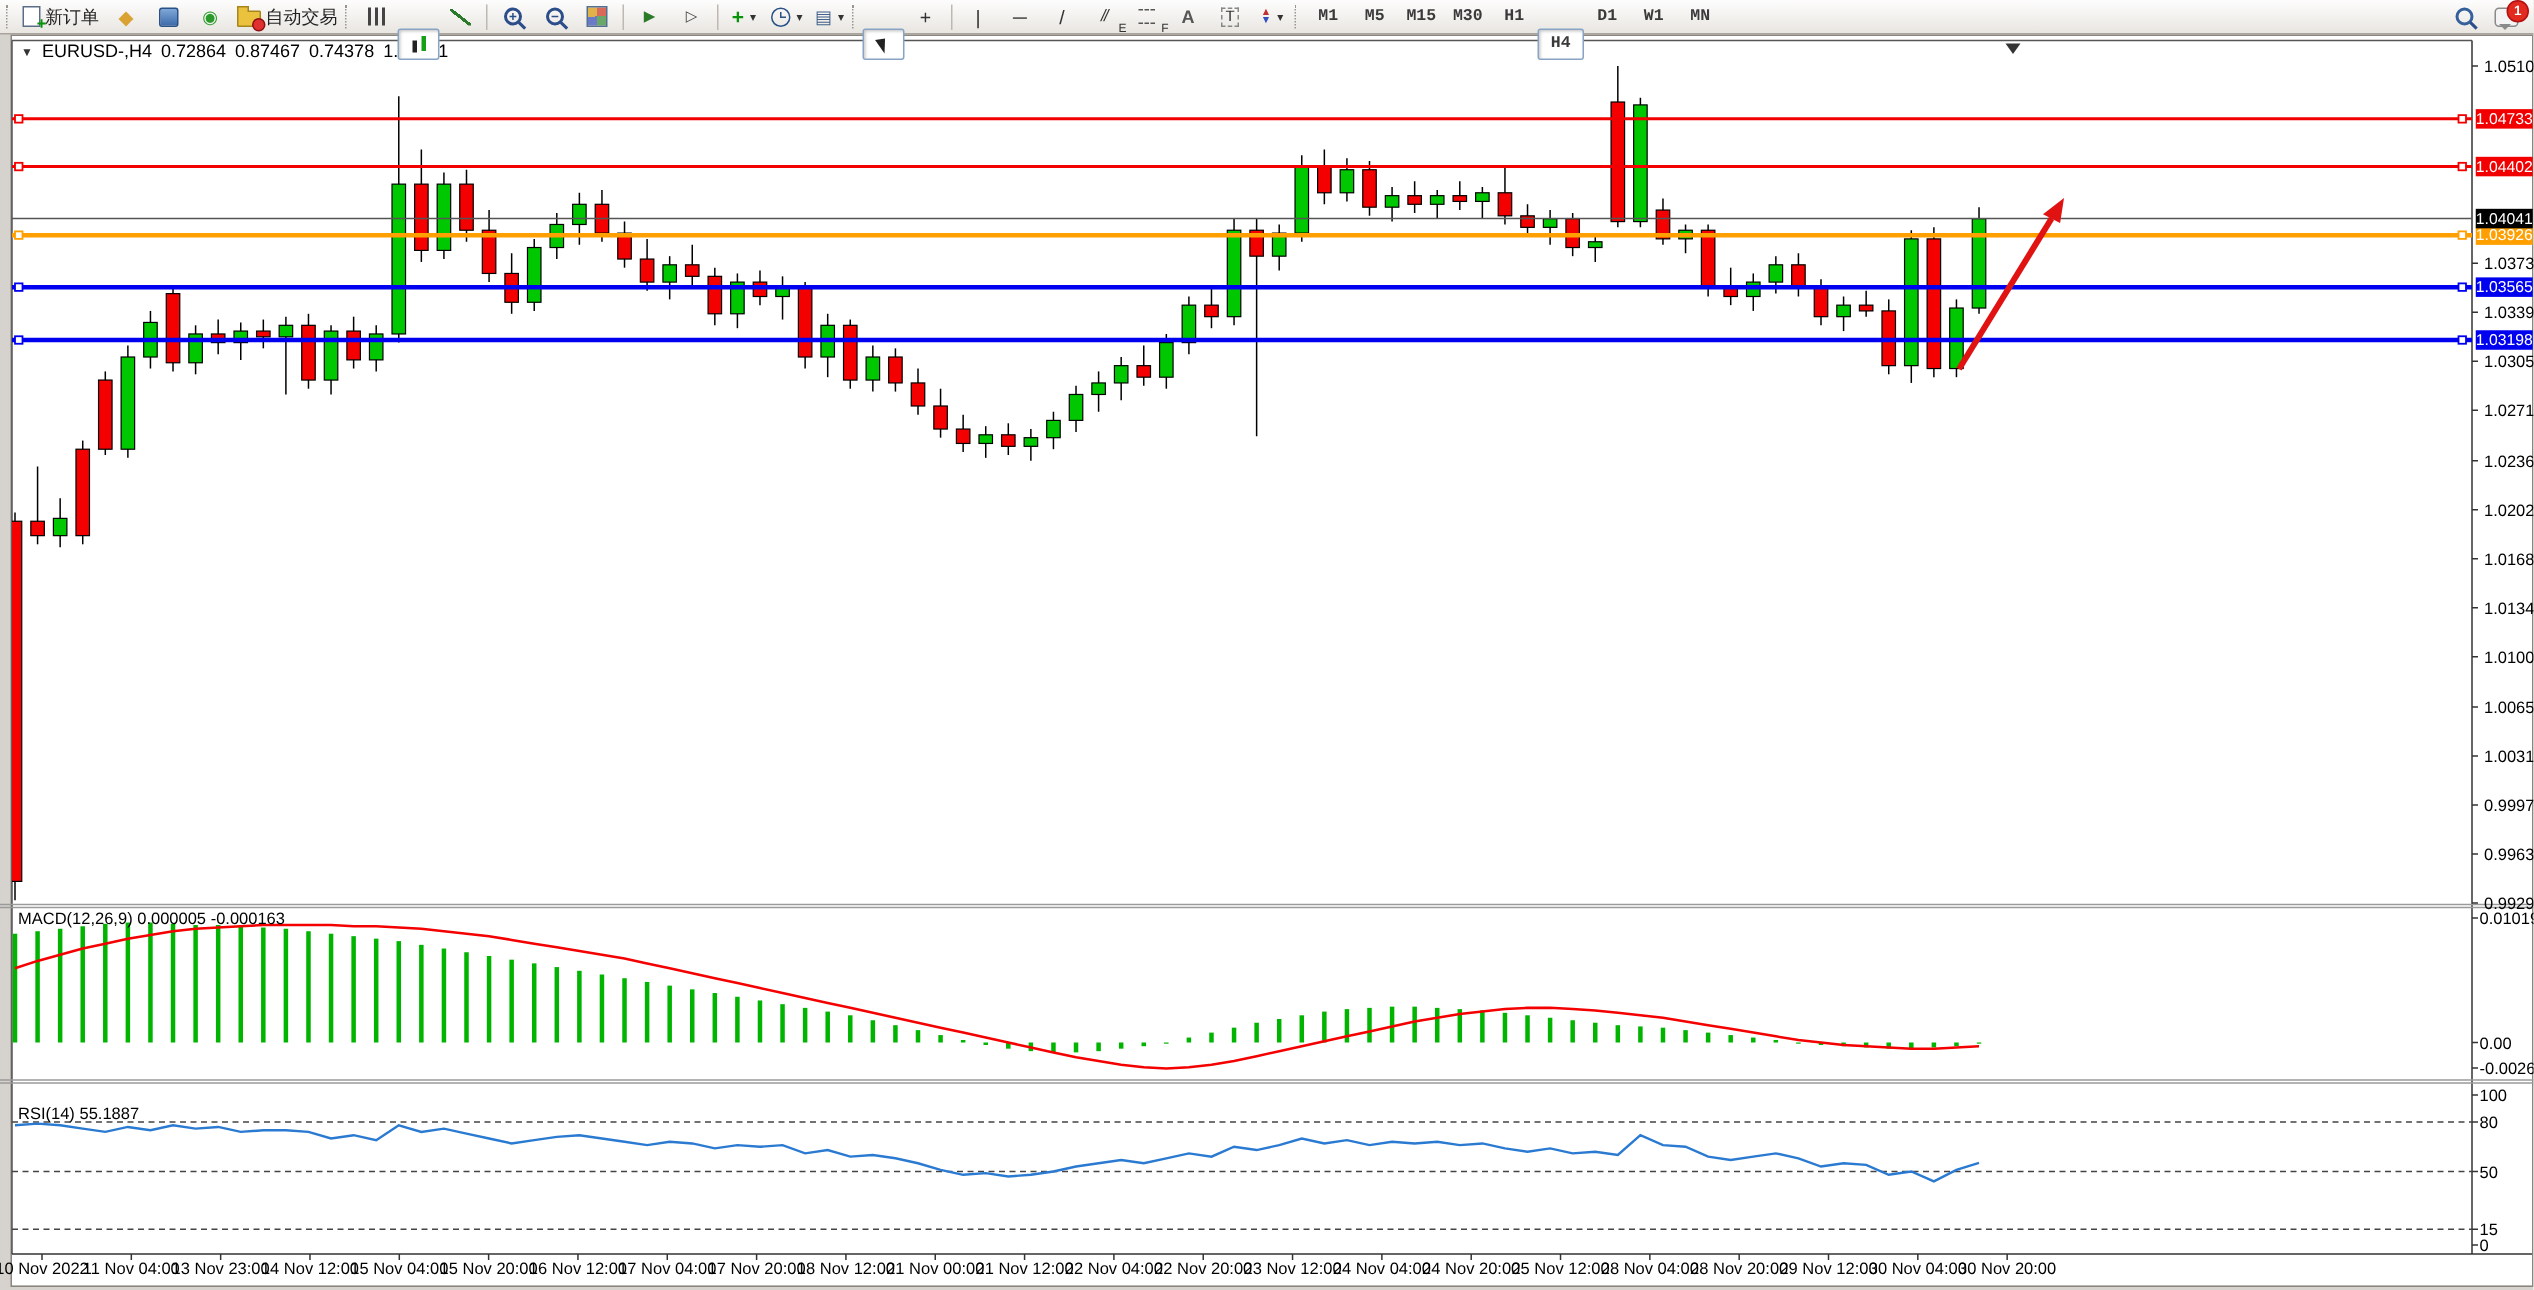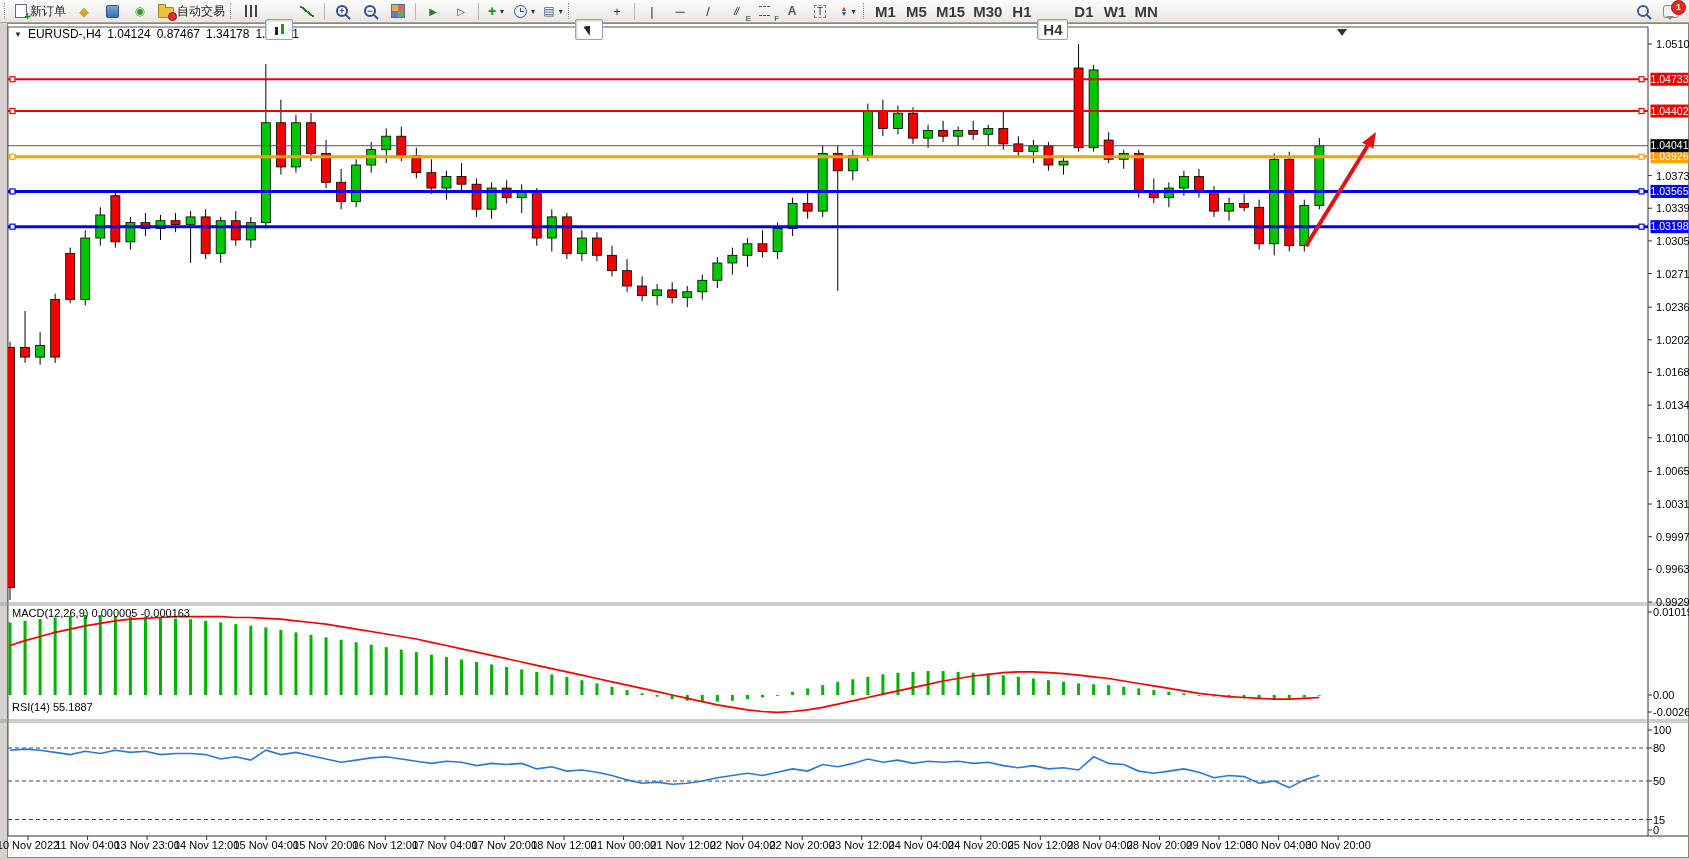--- a/index.html
+++ b/index.html
@@ -7,21 +7,21 @@
        font-family:"Liberation Sans",sans-serif;-webkit-font-smoothing:antialiased;}
   
   .toolbar{position:absolute;left:0;top:0;width:1689px;height:23px;z-index:10;
     background:linear-gradient(#fdfdfd,#e9e6e1);border-bottom:1px solid #a9a59e;
     display:flex;align-items:center;padding-left:3px;box-sizing:border-box;}
   .tbb{height:19px;min-width:20px;display:inline-flex;align-items:center;justify-content:center;
     gap:3px;padding:0 3px;font-size:12px;color:#222;border:1px solid transparent;border-radius:2px;position:relative;}
   .tbb.pressed{background:#fff;border-color:#88a4c4;box-shadow:inset 1px 1px 2px #c9c9c9;margin-top:36px;}
   .tb-sep{width:1px;height:17px;background:#bdb9b2;margin:0 3px;}
   .tb-grip{width:3px;height:16px;border-left:1px dotted #9a968f;margin:0 3px 0 1px;}
-  .tf{min-width:23px;font-weight:bold;font-size:15px;color:#3a3a3a;}
+  .tf{min-width:23px;font-weight:bold;font-size:11px;color:#3a3a3a;font-family:Liberation Mono, monospace;}
   .caret{font-size:8px;color:#333;margin-left:1px;}
   .tb-right{margin-left:auto;display:flex;align-items:center;gap:14px;margin-right:10px;}
   
   .i{display:inline-block;position:relative;line-height:1;}
   .i-doc{width:10px;height:12px;background:#fff;border:1px solid #5a6d85;}
   .i-doc .plus{position:absolute;right:-5px;bottom:-5px;color:#089408;font-weight:bold;font-size:11px;}
   .g-diamond{color:#d9a233;font-size:13px;}
   .i-nav{width:11px;height:11px;background:linear-gradient(#7fa7d8,#3d6cab);border:1px solid #2a5186;border-radius:2px;}
   .g-signal{color:#2a9a2a;font-size:12px;}
   .i-folder{width:14px;height:9px;background:#eac23e;border:1px solid #a8851a;border-radius:1px;margin-top:3px;}
@@ -54,21 +54,21 @@
   .i-updown .d{color:#3050c0;font-size:7px;}
   .i-chat{width:14px;height:11px;background:#f4f4f4;border:1px solid #8a8a8a;border-radius:3px;}
   .i-chat::after{content:"";position:absolute;left:2px;bottom:-7px;border:4px solid transparent;border-top-color:#8a8a8a;}
   .badge{position:absolute;top:-6px;right:-8px;background:#e22a1e;color:#fff;border-radius:50%;
     width:13px;height:13px;font-size:9px;font-weight:bold;line-height:13px;text-align:center;border:1px solid #b01010;}
   
   .overlay{position:absolute;z-index:5;font-size:12px;color:#000;white-space:nowrap;}
   #chart-title{left:14px;top:27px;display:flex;gap:6px;align-items:center;}
   #chart-title .dd{font-size:8px;color:#333;}
   #macd-label{left:12px;top:607px;font-size:11px;}
-  #rsi-label{left:12px;top:701px;font-size:11px;}
+  #rsi-label{left:12px;top:737px;font-size:11px;}
   svg{position:absolute;left:0;top:0;z-index:1;}
   svg text{font-family:"Liberation Sans",sans-serif;}
 </style>
 </head>
 <body>
 
 <div class="toolbar">
   <span class="tb-grip"></span>
   <div class="tbb">
     <span class="i i-doc">
@@ -187,23 +187,23 @@
     <span class="mag" style="border-color:#34619c;"></span>
     <span class="i i-chat">
       <span class="badge">1</span>
     </span>
   </div>
 </div>
 
 <div class="overlay" id="chart-title">
   <span class="dd">▼</span>
   <span>EURUSD-,H4</span>
-  <span>1.04124</span>
+  <span>0.72864</span>
   <span>0.87467</span>
-  <span>1.34178</span>
+  <span>0.74378</span>
   <span>1.04041</span>
 </div>
 <div class="overlay" id="macd-label">
   <span>MACD(12,26,9)</span>
   <span>0.000005</span>
   <span>-0.000163</span>
 </div>
 <div class="overlay" id="rsi-label">
   <span>RSI(14)</span>
   <span>55.1887</span>

